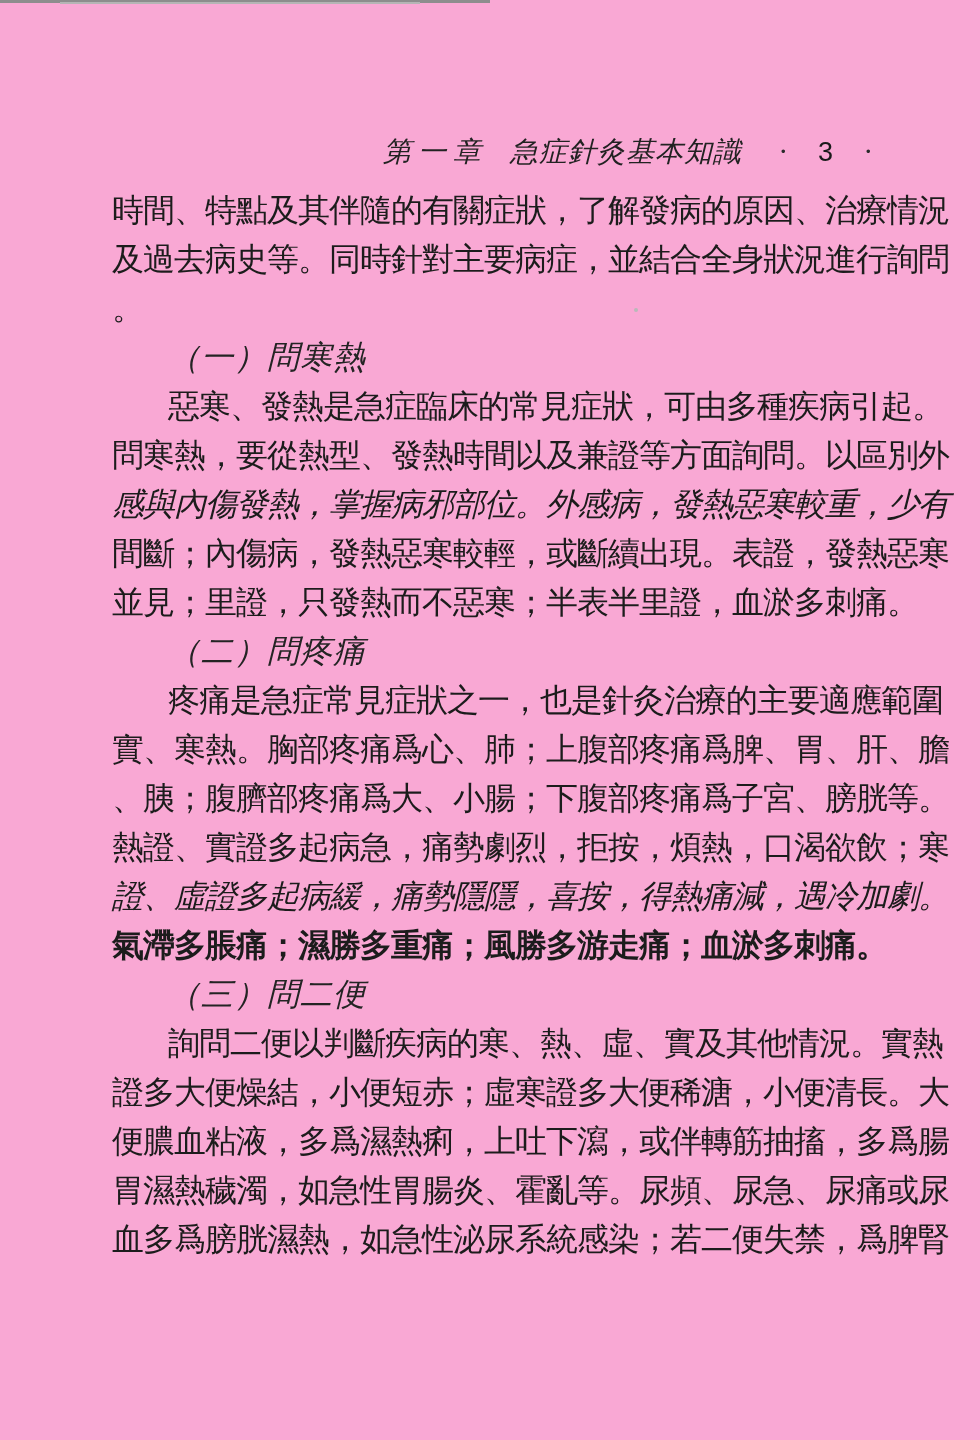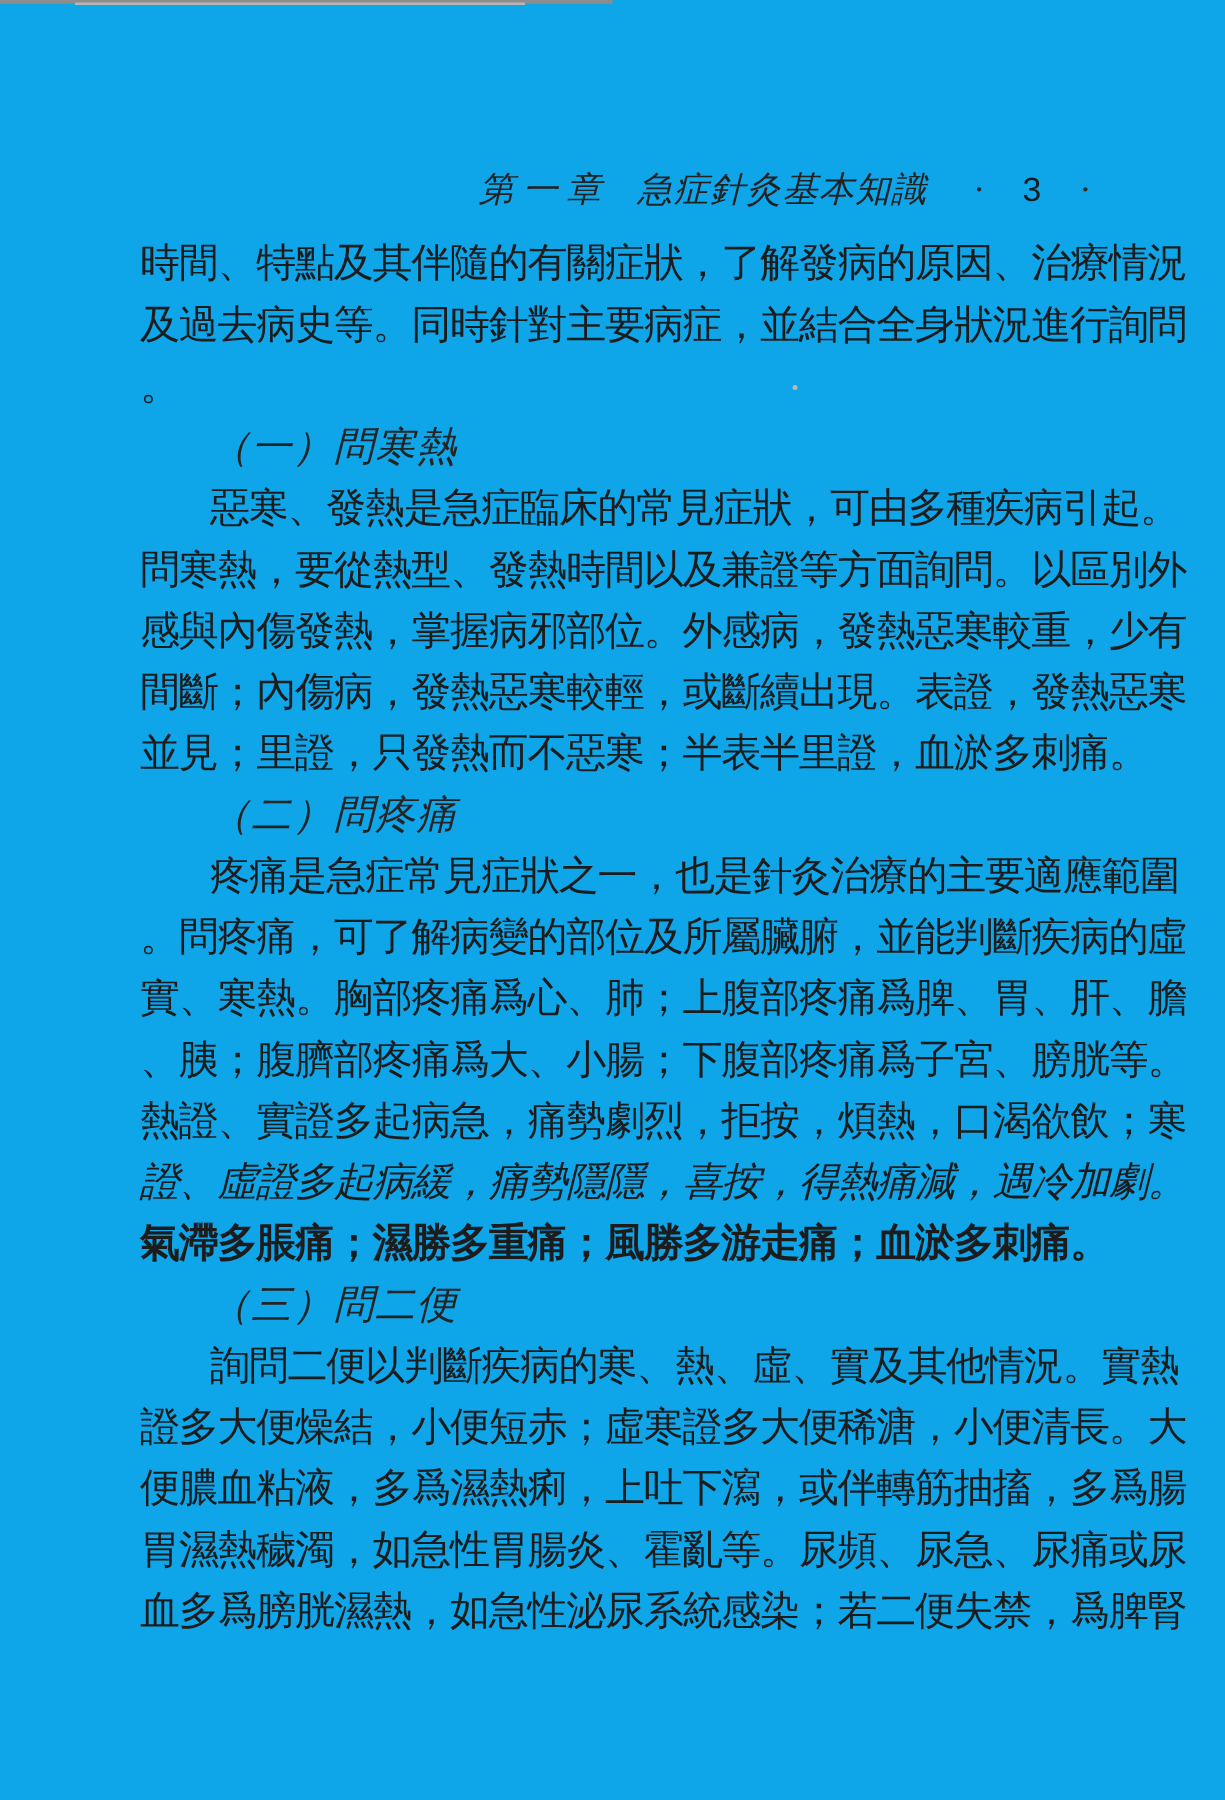--- a/index.html
+++ b/index.html
@@ -4,21 +4,21 @@
 <style>
   html, body {
     margin: 0;
     padding: 0;
     background: #e8e8e8;
   }
   .page {
     position: relative;
     width: 980px;
     height: 1440px;
-    background: #0ea5e9;
+    background: #f9a8d4;
     overflow: hidden;
     font-family: "Liberation Serif", "DejaVu Serif", serif;
     color: #1d1d1d;
   }
   
   .top-scan-line {
     position: absolute;
     top: 0;
     left: 0;
     width: 490px;
@@ -119,26 +119,25 @@
     </span>
   </div>
 
   <div class="body-lines" id="body-lines">
       <div class="line" style="padding-left: 0px;">時間、特點及其伴隨的有關症狀，了解發病的原因、治療情況</div>
       <div class="line" style="padding-left: 0px;">及過去病史等。同時針對主要病症，並結合全身狀況進行詢問</div>
       <div class="line" style="padding-left: 0px;">。</div>
       <div class="line heading" style="padding-left: 56px;">（一）問寒熱</div>
       <div class="line" style="padding-left: 56px;">惡寒、發熱是急症臨床的常見症狀，可由多種疾病引起。</div>
       <div class="line" style="padding-left: 0px;">問寒熱，要從熱型、發熱時間以及兼證等方面詢問。以區別外</div>
-      <div class="line" style="padding-left: 0px;">感與內傷發熱，掌握病邪部位。外感病，發熱惡寒較重，少有</div>
+      <div class="line" style="padding-left: 0px; font-style: italic;">感與內傷發熱，掌握病邪部位。外感病，發熱惡寒較重，少有</div>
       <div class="line" style="padding-left: 0px;">間斷；內傷病，發熱惡寒較輕，或斷續出現。表證，發熱惡寒</div>
       <div class="line" style="padding-left: 0px;">並見；里證，只發熱而不惡寒；半表半里證，血淤多刺痛。</div>
       <div class="line heading" style="padding-left: 56px;">（二）問疼痛</div>
       <div class="line" style="padding-left: 56px;">疼痛是急症常見症狀之一，也是針灸治療的主要適應範圍</div>
-      <div class="line" style="padding-left: 0px;">。問疼痛，可了解病變的部位及所屬臟腑，並能判斷疾病的虛</div>
       <div class="line" style="padding-left: 0px;">實、寒熱。胸部疼痛爲心、肺；上腹部疼痛爲脾、胃、肝、膽</div>
       <div class="line" style="padding-left: 0px;">、胰；腹臍部疼痛爲大、小腸；下腹部疼痛爲子宮、膀胱等。</div>
       <div class="line" style="padding-left: 0px;">熱證、實證多起病急，痛勢劇烈，拒按，煩熱，口渴欲飲；寒</div>
       <div class="line" style="padding-left: 0px; font-style: italic;">證、虛證多起病緩，痛勢隱隱，喜按，得熱痛減，遇冷加劇。</div>
       <div class="line" style="padding-left: 0px; font-weight: bold;">氣滯多脹痛；濕勝多重痛；風勝多游走痛；血淤多刺痛。</div>
       <div class="line heading" style="padding-left: 56px;">（三）問二便</div>
       <div class="line" style="padding-left: 56px; text-align: right;">詢問二便以判斷疾病的寒、熱、虛、實及其他情況。實熱</div>
       <div class="line" style="padding-left: 0px;">證多大便燥結，小便短赤；虛寒證多大便稀溏，小便清長。大</div>
       <div class="line" style="padding-left: 0px;">便膿血粘液，多爲濕熱痢，上吐下瀉，或伴轉筋抽搐，多爲腸</div>
       <div class="line" style="padding-left: 0px;">胃濕熱穢濁，如急性胃腸炎、霍亂等。尿頻、尿急、尿痛或尿</div>

